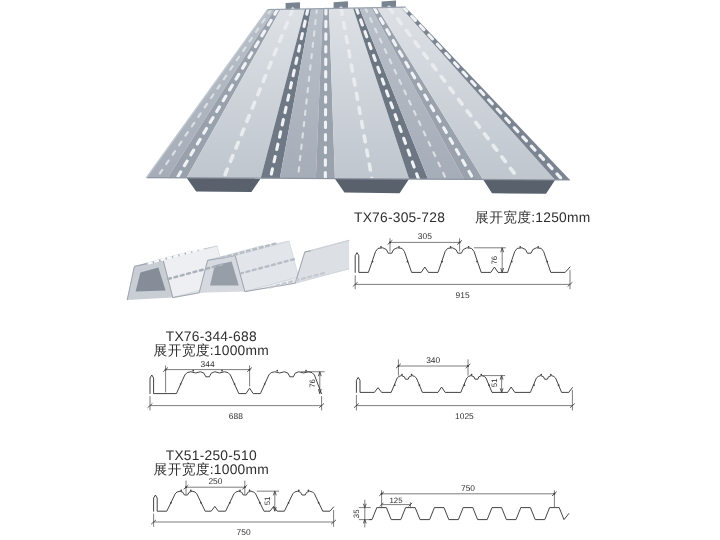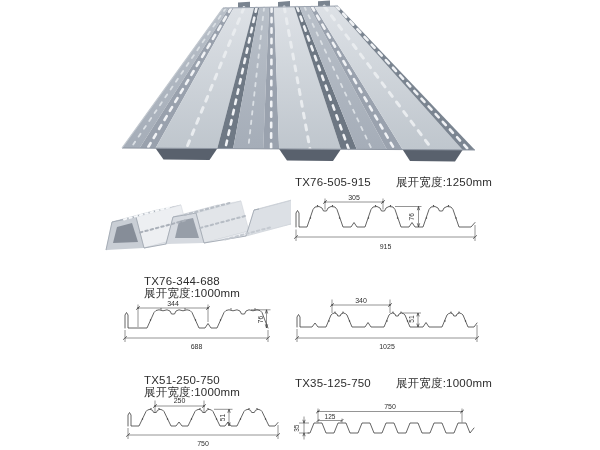--- a/index.html
+++ b/index.html
@@ -1,21 +1,21 @@
 <!DOCTYPE html>
 <html><head>
 <meta charset="utf-8">
 <style>
   html,body{margin:0;padding:0;background:#fff;}
   .canvas{position:relative;width:600px;height:450px;background:#fff;overflow:hidden;
           font-family:"Liberation Sans",sans-serif;}
   .abs{position:absolute;}
   .dtitle{position:absolute;font-size:11.5px;color:#2d2d2d;letter-spacing:.2px;white-space:nowrap;line-height:12px;}
   .dtitle .unfold{margin-left:25px;}
-  .dtitle.two-line span{display:block;margin-left:16px;}
+  .dtitle.two-line span{display:block;margin-left:0;text-align:center;}
   svg{display:block;}
   svg text{font-family:"Liberation Sans",sans-serif;font-size:7px;fill:#2e2e2e;}
   text.small{font-size:6.5px;}
   .profile{fill:none;stroke:#3c3c3c;stroke-width:.8;stroke-linejoin:round;stroke-linecap:round;}
   .dline{stroke:#3c3c3c;stroke-width:.55;fill:none;}
   .tick{stroke:#3c3c3c;stroke-width:.7;}
   .dot{fill:#3c3c3c;}
 </style>
 </head>
 <body>
@@ -99,21 +99,21 @@
     <g fill="none" stroke-linecap="round">
       <line x1="28" y1="49.5" x2="73" y2="37.5" stroke="#f6f8fa" stroke-width="2" stroke-dasharray="2.5 3"></line>
       <line x1="44" y1="62.5" x2="89" y2="50.5" stroke="#aab0b9" stroke-width="2" stroke-dasharray="2.5 3"></line>
       <line x1="88.5" y1="45" x2="133.5" y2="33" stroke="#b7bdc5" stroke-width="2" stroke-dasharray="2.5 3"></line>
       <line x1="104" y1="58" x2="149" y2="46" stroke="#b7bdc5" stroke-width="2" stroke-dasharray="2.5 3"></line>
       <line x1="129" y1="69.5" x2="174" y2="57.5" stroke="#c5cad1" stroke-width="2" stroke-dasharray="2.5 3"></line>
     </g>
   </svg>
 
   <div class="dtitle" style="left:295px;top:176px">
-    <span>TX76-505-915</span><span class="unfold">展开宽度:1250mm</span>
+    <span>TX76-305-728</span><span class="unfold">展开宽度:1250mm</span>
   </div>
   <svg class="abs" style="left:288px;top:190px" width="200" height="65" viewBox="0 0 200 65">
     <path class="profile" d="M8,37 L8,23 L9.5,20.5 L11,23 L11,37 L19,37 L25,19.5 L27,17 L31,16.5 L34,18 L35.5,21 L38.5,21 L40,18 L43,16.5 L47,17 L49,19.5 L55,37 L63,37 L66,32.5 L69,37 L77,37 L83,19.5 L85,17 L89,16.5 L92,18 L93.5,21 L96.5,21 L98,18 L101,16.5 L105,17 L107,19.5 L113,37 L121,37 L124,32.5 L127,37 L135,37 L141,19.5 L143,17 L147,16.5 L150,18 L151.5,21 L154.5,21 L156,18 L159,16.5 L163,17 L165,19.5 L171,37 L183,37 L187,32.5"></path>
     <g>
       <circle class="dot" cx="22.5" cy="28" r=".7"></circle>
         <circle class="dot" cx="51.5" cy="28" r=".7"></circle>
       <circle class="dot" cx="80.5" cy="28" r=".7"></circle>
         <circle class="dot" cx="109.5" cy="28" r=".7"></circle>
       <circle class="dot" cx="138.5" cy="28" r=".7"></circle>
         <circle class="dot" cx="168" cy="28" r=".7"></circle>
@@ -236,21 +236,21 @@
       <line class="dline" x1="128" y1="20" x2="128" y2="34"></line>
       <line class="tick" x1="126.8" y1="23.4" x2="128" y2="20"></line>
         <line class="tick" x1="129.2" y1="23.4" x2="128" y2="20"></line>
       <line class="tick" x1="126.8" y1="30.6" x2="128" y2="34"></line>
         <line class="tick" x1="129.2" y1="30.6" x2="128" y2="34"></line>
       <text class="small" x="124" y="26" text-anchor="middle" transform="rotate(-90 124 26)">51</text>
     </g>
   </svg>
 
   <div class="dtitle two-line" style="left:128px;top:374px">
-    <span>TX51-250-750</span>
+    <span>TX51-250-510</span>
       <span class="unfold">展开宽度:1000mm</span>
   </div>
   <svg class="abs" style="left:115px;top:395px" width="170" height="55" viewBox="0 0 170 55">
     <path class="profile" d="M13,31 L13,20 L14.5,17.5 L16,20 L16,31 L24,31 L31,16.5 L32.5,15 L35,14.3 L37.5,15.3 L38.7,17.5 L41.3,17.5 L42.5,15.3 L45,14.3 L47.5,15 L49,16.5 L56,31 L61,31 L64,27 L67,31 L73,31 L80,16.5 L81.5,15 L84,14.3 L86.5,15.3 L87.7,17.5 L90.3,17.5 L91.5,15.3 L94,14.3 L96.5,15 L98,16.5 L105,31 L110,31 L113,27 L116,31 L122,31 L129,16.5 L130.5,15 L133,14.3 L135.5,15.3 L136.7,17.5 L139.3,17.5 L140.5,15.3 L143,14.3 L145.5,15 L147,16.5 L154,31 L160,31 L163,27.5"></path>
     <g>
       <circle class="dot" cx="27.5" cy="24" r=".7"></circle>
         <circle class="dot" cx="52.5" cy="24" r=".7"></circle>
       <circle class="dot" cx="76.5" cy="24" r=".7"></circle>
         <circle class="dot" cx="101.5" cy="24" r=".7"></circle>
       <circle class="dot" cx="125.5" cy="24" r=".7"></circle>
@@ -284,23 +284,20 @@
       <line class="dline" x1="99" y1="14.3" x2="117.5" y2="14.3"></line>
       <line class="dline" x1="114" y1="14.3" x2="114" y2="31"></line>
       <line class="tick" x1="112.8" y1="17.8" x2="114" y2="14.3"></line>
         <line class="tick" x1="115.2" y1="17.8" x2="114" y2="14.3"></line>
       <line class="tick" x1="112.8" y1="27.5" x2="114" y2="31"></line>
         <line class="tick" x1="115.2" y1="27.5" x2="114" y2="31"></line>
       <text class="small" x="110.3" y="22.5" text-anchor="middle" transform="rotate(-90 110.3 22.5)">51</text>
     </g>
   </svg>
 
-  <div class="dtitle" style="left:295px;top:377px">
-    <span>TX35-125-750</span><span class="unfold">展开宽度:1000mm</span>
-  </div>
   <svg class="abs" style="left:293px;top:398px" width="185" height="50" viewBox="0 0 185 50">
     <path class="profile" d="M15,35 L17,35 L21,25 L29,25 L33,35 L41,35 L45,25 L53,25 L57,35 L65,35 L69,25 L77,25 L81,35 L89,35 L93,25 L101,25 L105,35 L113,35 L117,25 L125,25 L129,35 L137,35 L141,25 L149,25 L153,35 L161,35 L165,25 L173,25 L177,35 L181,30"></path>
     <g>
       <line class="dline" x1="25" y1="10.5" x2="25" y2="24.5"></line>
         <line class="dline" x1="169" y1="10.5" x2="169" y2="24.5"></line>
       <line class="dline" x1="25" y1="13.5" x2="169" y2="13.5"></line>
       <circle class="dot" cx="25" cy="13.5" r=".8"></circle>
         <circle class="dot" cx="169" cy="13.5" r=".8"></circle>
       <line class="tick" x1="23" y1="15.3" x2="27" y2="11.7"></line>
         <line class="tick" x1="167" y1="15.3" x2="171" y2="11.7"></line>

